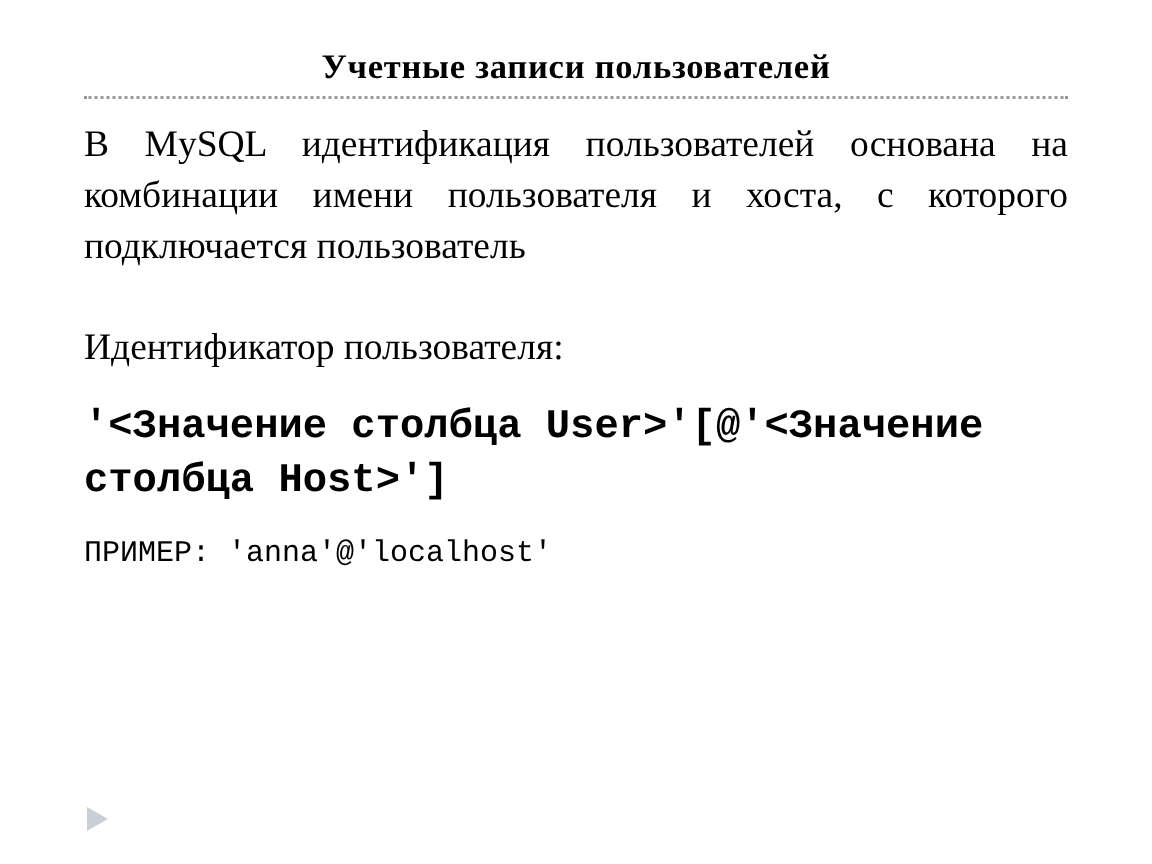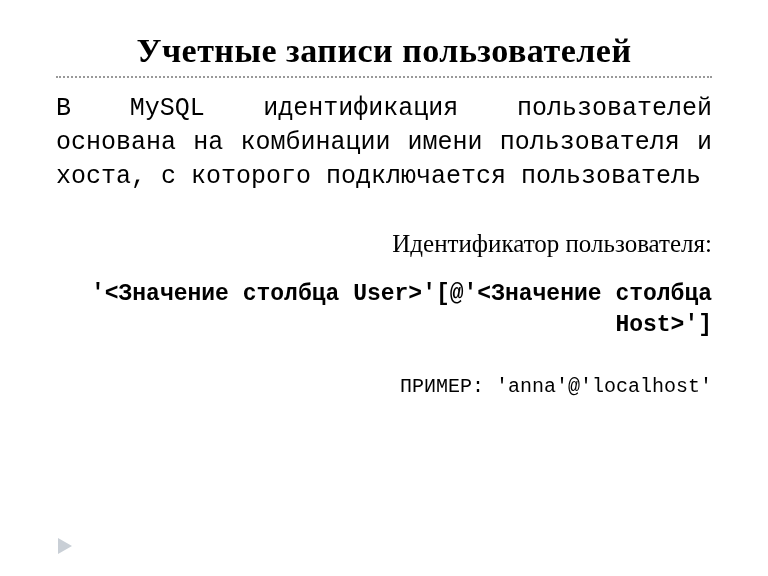--- a/index.html
+++ b/index.html
@@ -1,51 +1,50 @@
 <!DOCTYPE html>
 <html><head>
   <meta charset="utf-8">
   <style>
-    * { margin: 0; padding: 0; box-sizing: border-box; text-align: right; }
+    * { margin: 0; padding: 0; box-sizing: border-box; }
     body {
       width: 768px;
       height: 576px;
       background: #ffffff;
       font-family: Georgia, 'Times New Roman', serif;
       padding: 32px 56px 20px 56px;
       position: relative;
       color: #000;
     }
     .title {
       font-weight: bold;
-      font-size: 34px;
+      font-size: 23px;
       text-align: center;
       padding-bottom: 6px;
       border-bottom: 2px dotted #999;
       margin-bottom: 14px;
       letter-spacing: 0.5px;
     }
     .body-text {
       font-size: 25px;
       line-height: 1.35;
       text-align: justify;
       margin-bottom: 34px;
-      font-family: Liberation Mono, monospace;
     }
     .subhead {
       font-size: 25px;
       line-height: 1.35;
       margin-bottom: 18px;
     }
     .mono {
       font-family: 'Courier New', Courier, monospace;
       font-weight: bold;
-      font-size: 23px;
+      font-size: 27px;
       line-height: 1.35;
-      margin-bottom: 32px;
+      margin-bottom: 16px;
     }
     .example {
       font-family: 'Courier New', Courier, monospace;
       font-weight: normal;
       font-size: 20px;
       line-height: 1.35;
     }
     .arrow {
       position: absolute;
       left: 58px;

